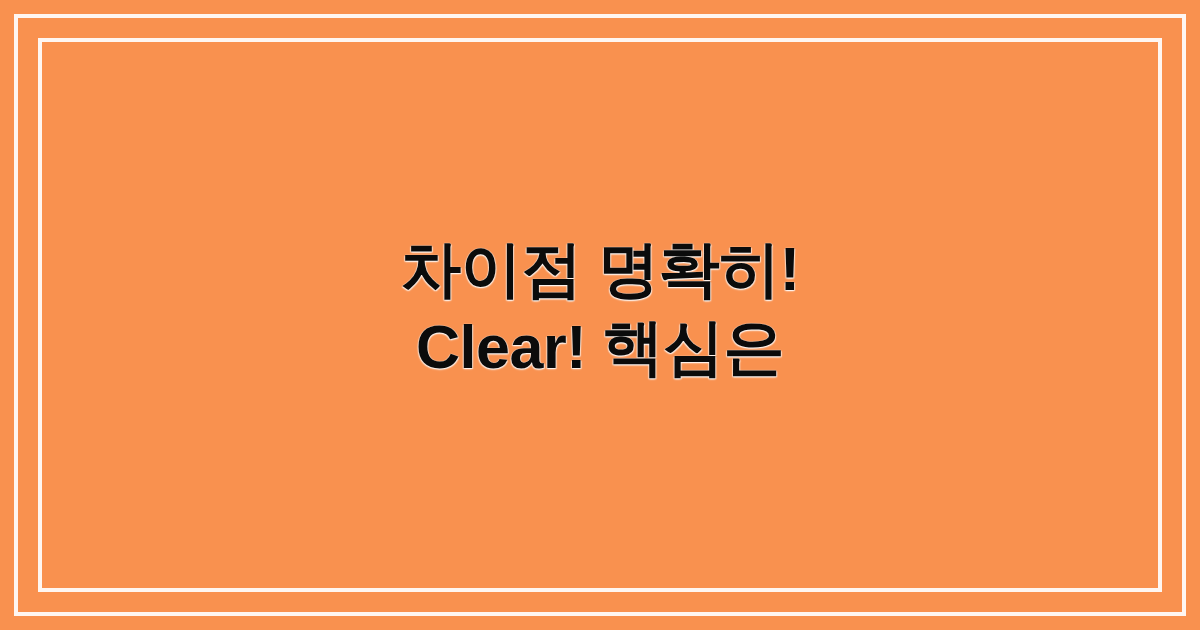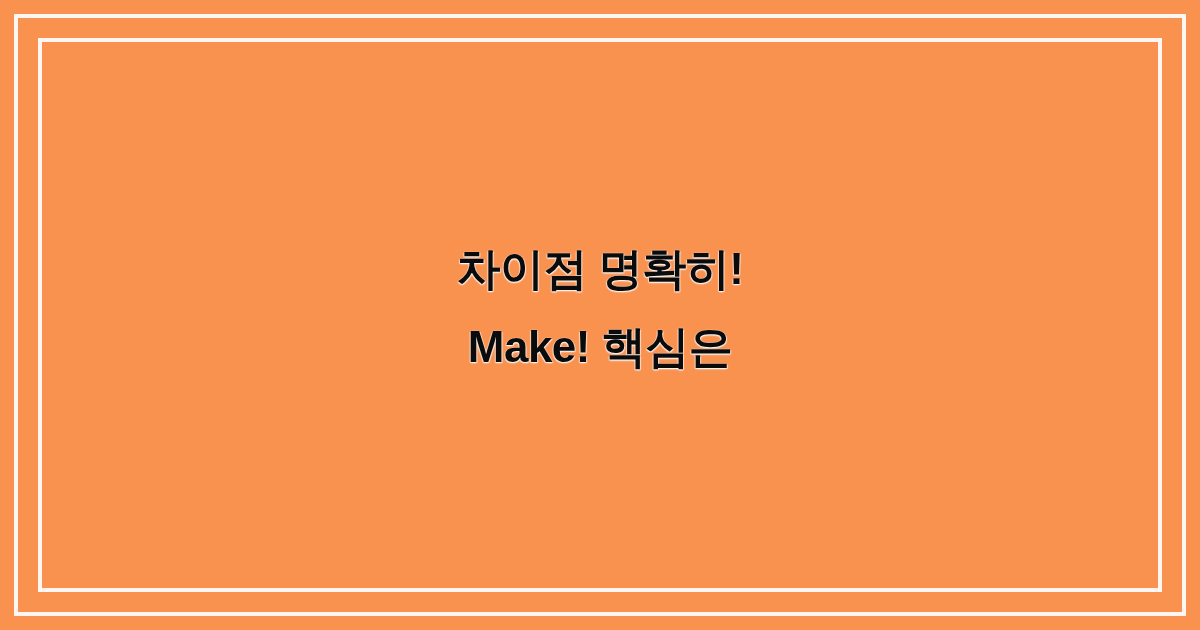--- a/index.html
+++ b/index.html
@@ -69,21 +69,21 @@
     padding-bottom: 14px;
     box-sizing: border-box;
   }
 
   .headline {
     margin: 0;
     padding: 0;
     text-align: center;
     font-family: "Liberation Sans", "DejaVu Sans", sans-serif;
     font-weight: 700;
-    font-size: 44px;
+    font-size: 61px;
     line-height: 78px;
     letter-spacing: -0.5px;
     color: #0b0b0b;
     max-width: 900px;
     text-shadow:
       0 0 1px rgba(255,255,255,0.95),
       0 1px 2px rgba(255,255,255,0.75),
       1px 1px 1px rgba(255,255,255,0.55),
       -1px 1px 1px rgba(255,255,255,0.45);
   }
@@ -98,17 +98,17 @@
 
 <div id="thumbnail-canvas">
 
   <div class="frame frame-outer"></div>
 
   <div class="frame frame-inner"></div>
 
   <div class="headline-wrap">
     <h1 class="headline">
       <span class="headline-line">차이점 명확히!</span>
-      <span class="headline-line">Make! 핵심은</span>
+      <span class="headline-line">Clear! 핵심은</span>
     </h1>
   </div>
 
 </div>
 
 </body></html>

